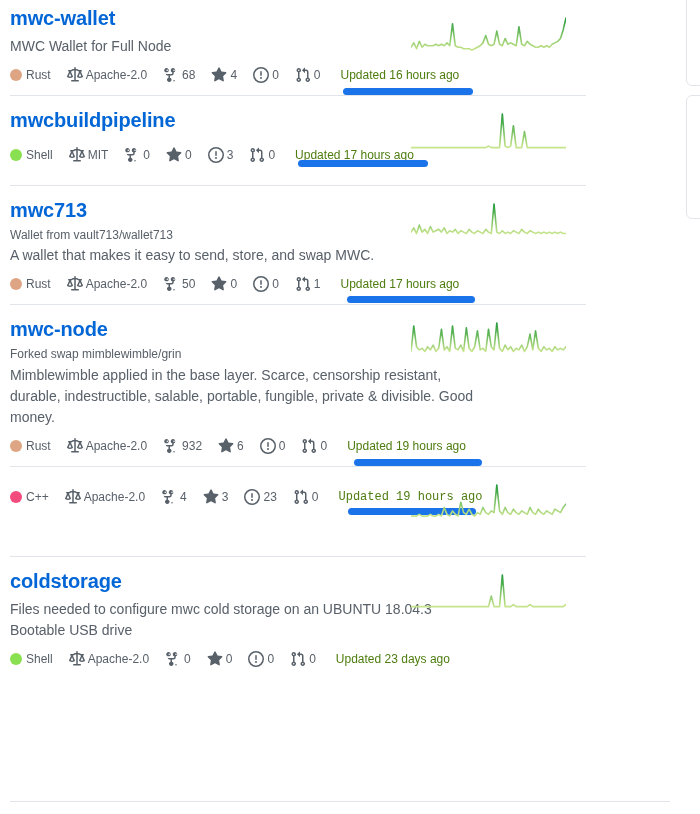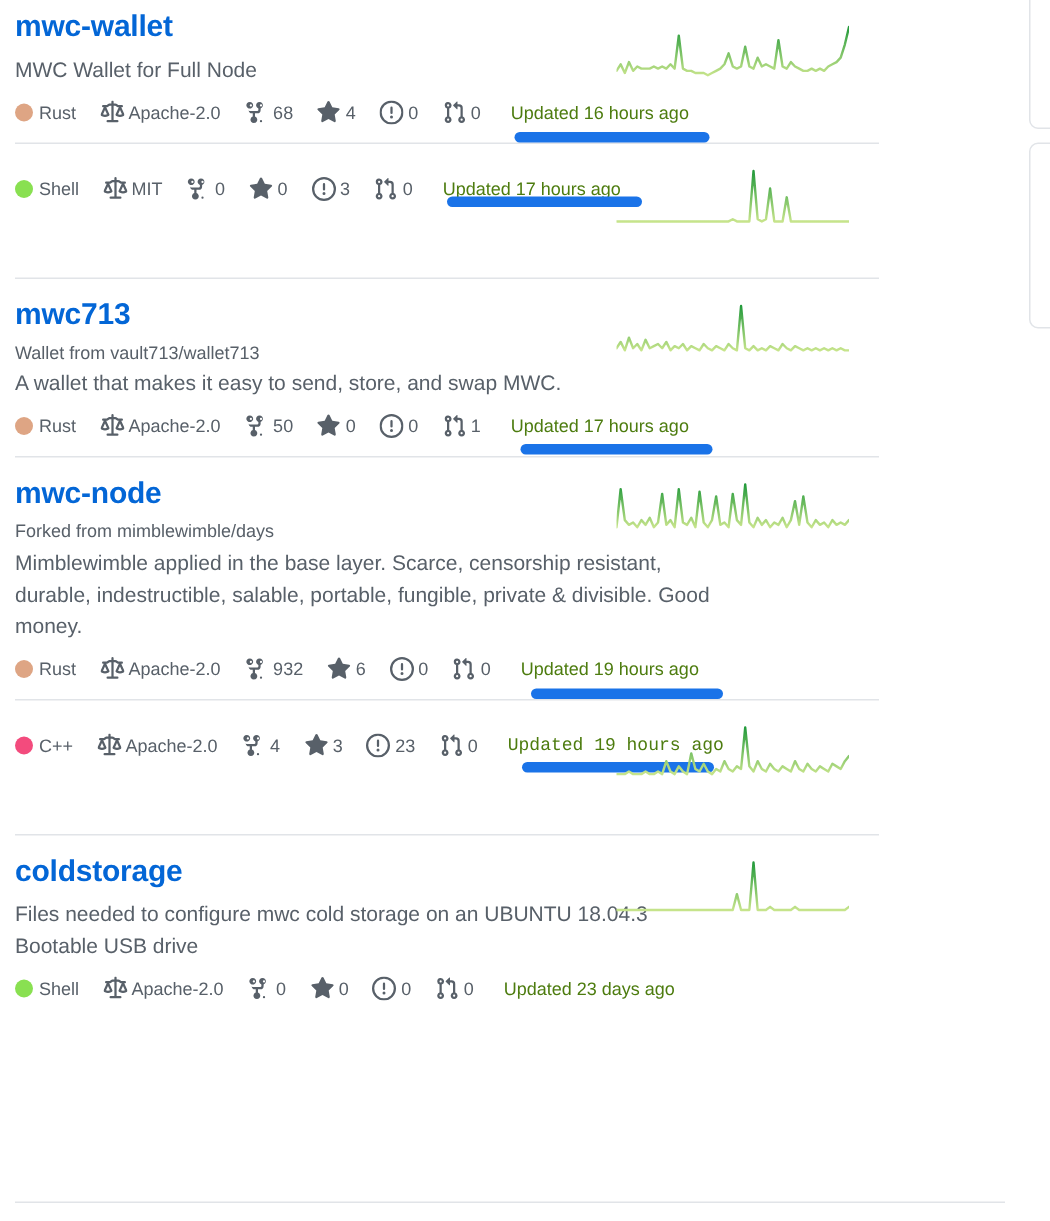--- a/index.html
+++ b/index.html
@@ -198,21 +198,21 @@
             <linearGradient id="sparkgrad0" x1="0" y1="1" x2="0" y2="0">
               <stop offset="0%" stop-color="#c6e48b"></stop>
               <stop offset="100%" stop-color="#239a3b"></stop>
             </linearGradient>
           </defs>
           <path d="M0.00 35.23 L2.77 30.85 L5.54 36.69 L8.30 29.38 L11.07 35.23 L13.84 32.31 L16.61 33.77 L19.38 33.77 L22.14 33.77 L24.91 32.31 L27.68 33.77 L30.45 32.31 L33.21 33.77 L35.98 30.85 L38.75 33.77 L41.52 11.85 L44.29 33.77 L47.05 35.23 L49.82 35.23 L52.59 36.69 L55.36 36.69 L58.13 36.69 L60.89 38.15 L63.66 36.69 L66.43 35.23 L69.20 33.77 L71.96 30.85 L74.73 23.54 L77.50 32.31 L80.27 33.77 L83.04 32.31 L85.80 19.15 L88.57 32.31 L91.34 33.77 L94.11 26.46 L96.88 32.31 L99.64 30.85 L102.41 32.31 L105.18 33.77 L107.95 14.77 L110.71 32.31 L113.48 33.77 L116.25 29.38 L119.02 32.31 L121.79 33.77 L124.55 35.23 L127.32 35.23 L130.09 33.77 L132.86 35.23 L135.63 33.77 L138.39 35.23 L141.16 32.31 L143.93 30.85 L146.70 29.38 L149.46 26.46 L152.23 17.69 L155.00 6.00" fill="none" stroke="url(#sparkgrad0)" stroke-width="1.6" stroke-linejoin="round" stroke-linecap="round" vector-effect="non-scaling-stroke"></path>
         </svg>
       </div>
     </li>
     <li class="repo-row">
-      <div class="repo-main"><div class="repo-meta">
+      <div class="repo-main"><a class="repo-name" href="#">mwcbuildpipeline</a><div class="repo-meta">
           <span class="meta-item">
             <span class="lang-dot" style="background: rgb(137, 224, 81);"></span>
             <span>Shell</span>
           </span>
           <span class="meta-item">
             <svg class="meta-icon" viewBox="0 0 16 16" aria-hidden="true">
               <path fill-rule="evenodd" d="M8.75.75a.75.75 0 00-1.5 0V2h-.984c-.305 0-.604.08-.869.23l-1.288.737A.25.25 0 013.984 3H1.75a.75.75 0 000 1.5h.428L.066 9.192a.75.75 0 00.154.838l.53-.53-.53.53v.001l.002.002.002.002.006.006.016.015.045.04a3.514 3.514 0 00.686.45A4.492 4.492 0 003 11c.88 0 1.556-.22 2.023-.454a3.515 3.515 0 00.686-.45l.045-.04.016-.015.006-.006.002-.002.001-.002L5.25 9.5l.53.53a.75.75 0 00.154-.838L3.822 4.5h.162c.305 0 .604-.08.869-.23l1.289-.737a.25.25 0 01.124-.033h.984V13h-2.5a.75.75 0 000 1.5h6.5a.75.75 0 000-1.5h-2.5V3.5h.984a.25.25 0 01.124.033l1.29.736c.264.152.563.231.868.231h.162l-2.112 4.692a.75.75 0 00.154.838l.53-.53-.53.53v.001l.002.002.002.002.006.006.016.015.045.04a3.517 3.517 0 00.686.45A4.492 4.492 0 0013 11c.88 0 1.556-.22 2.023-.454a3.512 3.512 0 00.686-.45l.045-.04.01-.01.006-.005.006-.006.002-.002.001-.002-.529-.531.53.53a.75.75 0 00.154-.838L13.823 4.5h.427a.75.75 0 000-1.5h-2.234a.25.25 0 01-.124-.033l-1.29-.736A1.75 1.75 0 009.735 2H8.75V.75zM1.695 9.227c.285.135.718.273 1.305.273s1.02-.138 1.305-.273L3 6.327 1.695 9.227zm10 0c.285.135.718.273 1.305.273s1.02-.138 1.305-.273L13 6.327l-1.305 2.9z"></path>
             </svg>
             <span>MIT</span>
           </span>
@@ -304,21 +304,21 @@
             <linearGradient id="sparkgrad2" x1="0" y1="1" x2="0" y2="0">
               <stop offset="0%" stop-color="#c6e48b"></stop>
               <stop offset="100%" stop-color="#239a3b"></stop>
             </linearGradient>
           </defs>
           <path d="M0.00 34.15 L2.77 29.93 L5.54 35.56 L8.30 27.11 L11.07 34.15 L13.84 31.33 L16.61 35.56 L19.38 28.52 L22.14 34.15 L24.91 32.74 L27.68 31.33 L30.45 34.15 L33.21 29.93 L35.98 35.56 L38.75 32.74 L41.52 34.15 L44.29 31.33 L47.05 35.56 L49.82 32.74 L52.59 34.15 L55.36 35.56 L58.13 31.33 L60.89 34.15 L63.66 35.56 L66.43 32.74 L69.20 34.15 L71.96 35.56 L74.73 31.33 L77.50 34.15 L80.27 35.56 L83.04 6.00 L85.80 34.15 L88.57 35.56 L91.34 32.74 L94.11 35.56 L96.88 34.15 L99.64 35.56 L102.41 32.74 L105.18 34.15 L107.95 35.56 L110.71 31.33 L113.48 34.15 L116.25 35.56 L119.02 32.74 L121.79 34.15 L124.55 35.56 L127.32 34.15 L130.09 35.56 L132.86 34.15 L135.63 35.56 L138.39 34.15 L141.16 35.56 L143.93 34.15 L146.70 35.56 L149.46 34.15 L152.23 35.56 L155.00 35.56" fill="none" stroke="url(#sparkgrad2)" stroke-width="1.6" stroke-linejoin="round" stroke-linecap="round" vector-effect="non-scaling-stroke"></path>
         </svg>
       </div>
     </li>
     <li class="repo-row">
-      <div class="repo-main"><a class="repo-name" href="#">mwc-node</a><div class="forked-from">Forked from mimblewimble/days</div><div class="repo-desc">Mimblewimble applied in the base layer. Scarce, censorship resistant, durable, indestructible, salable, portable, fungible, private &amp; divisible. Good money.</div><div class="repo-meta">
+      <div class="repo-main"><a class="repo-name" href="#">mwc-node</a><div class="forked-from">Forked swap mimblewimble/grin</div><div class="repo-desc">Mimblewimble applied in the base layer. Scarce, censorship resistant, durable, indestructible, salable, portable, fungible, private &amp; divisible. Good money.</div><div class="repo-meta">
           <span class="meta-item">
             <span class="lang-dot" style="background: rgb(222, 165, 132);"></span>
             <span>Rust</span>
           </span>
           <span class="meta-item">
             <svg class="meta-icon" viewBox="0 0 16 16" aria-hidden="true">
               <path fill-rule="evenodd" d="M8.75.75a.75.75 0 00-1.5 0V2h-.984c-.305 0-.604.08-.869.23l-1.288.737A.25.25 0 013.984 3H1.75a.75.75 0 000 1.5h.428L.066 9.192a.75.75 0 00.154.838l.53-.53-.53.53v.001l.002.002.002.002.006.006.016.015.045.04a3.514 3.514 0 00.686.45A4.492 4.492 0 003 11c.88 0 1.556-.22 2.023-.454a3.515 3.515 0 00.686-.45l.045-.04.016-.015.006-.006.002-.002.001-.002L5.25 9.5l.53.53a.75.75 0 00.154-.838L3.822 4.5h.162c.305 0 .604-.08.869-.23l1.289-.737a.25.25 0 01.124-.033h.984V13h-2.5a.75.75 0 000 1.5h6.5a.75.75 0 000-1.5h-2.5V3.5h.984a.25.25 0 01.124.033l1.29.736c.264.152.563.231.868.231h.162l-2.112 4.692a.75.75 0 00.154.838l.53-.53-.53.53v.001l.002.002.002.002.006.006.016.015.045.04a3.517 3.517 0 00.686.45A4.492 4.492 0 0013 11c.88 0 1.556-.22 2.023-.454a3.512 3.512 0 00.686-.45l.045-.04.01-.01.006-.005.006-.006.002-.002.001-.002-.529-.531.53.53a.75.75 0 00.154-.838L13.823 4.5h.427a.75.75 0 000-1.5h-2.234a.25.25 0 01-.124-.033l-1.29-.736A1.75 1.75 0 009.735 2H8.75V.75zM1.695 9.227c.285.135.718.273 1.305.273s1.02-.138 1.305-.273L3 6.327 1.695 9.227zm10 0c.285.135.718.273 1.305.273s1.02-.138 1.305-.273L13 6.327l-1.305 2.9z"></path>
             </svg>
             <span>Apache-2.0</span>
           </span>

